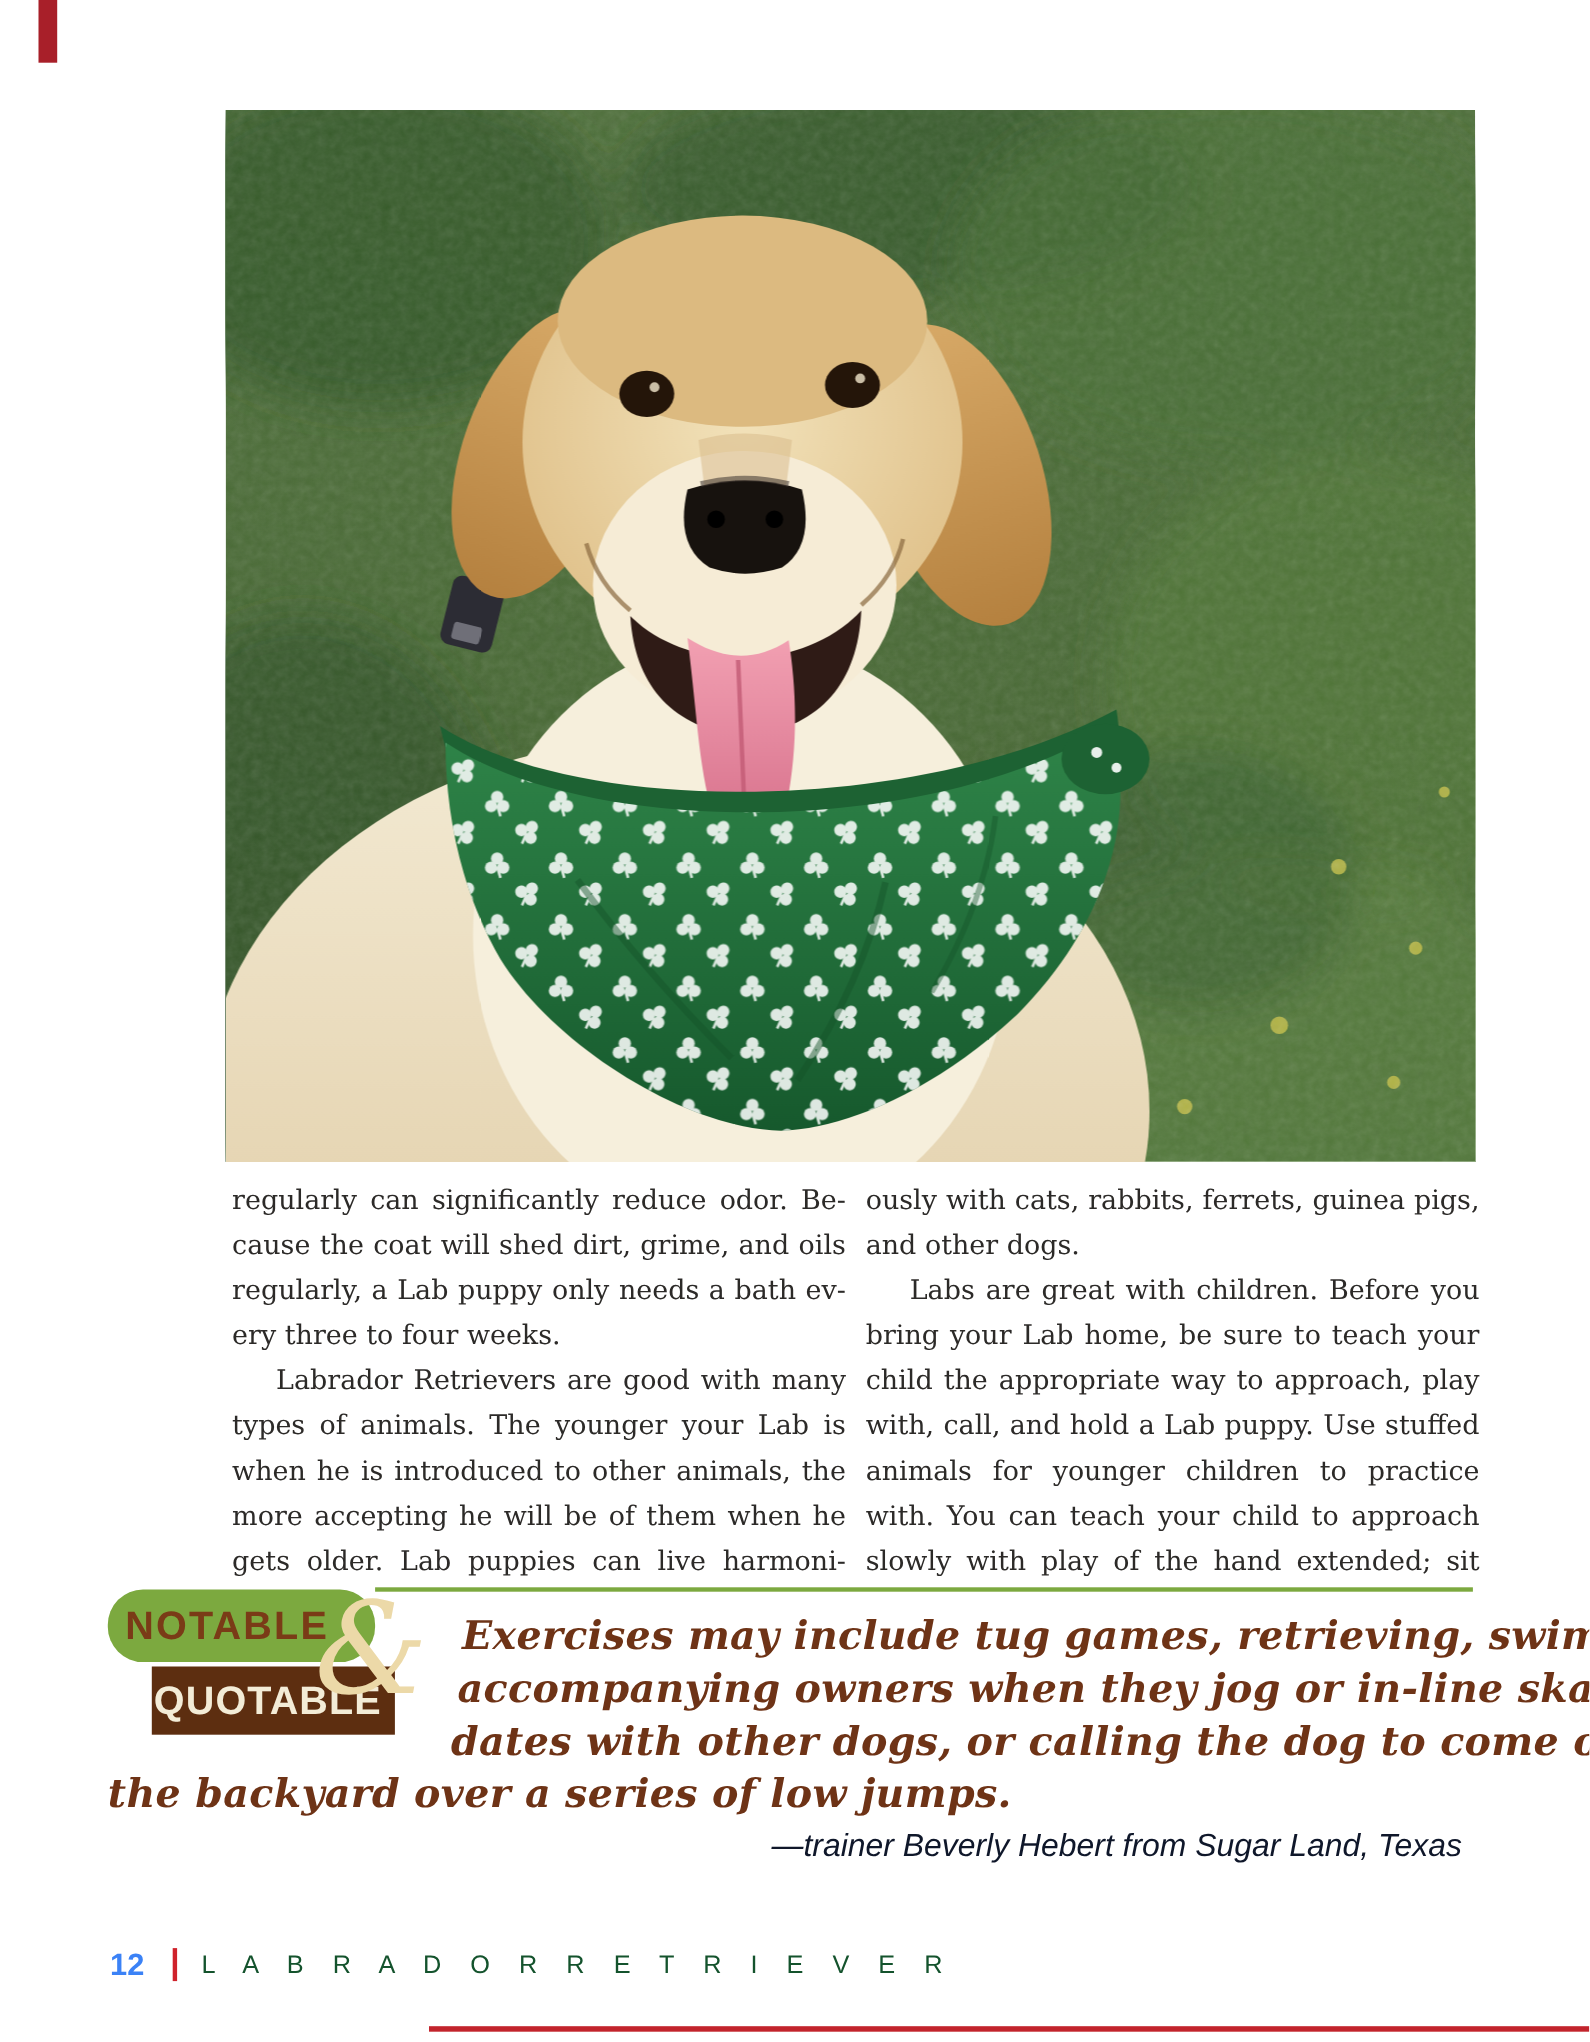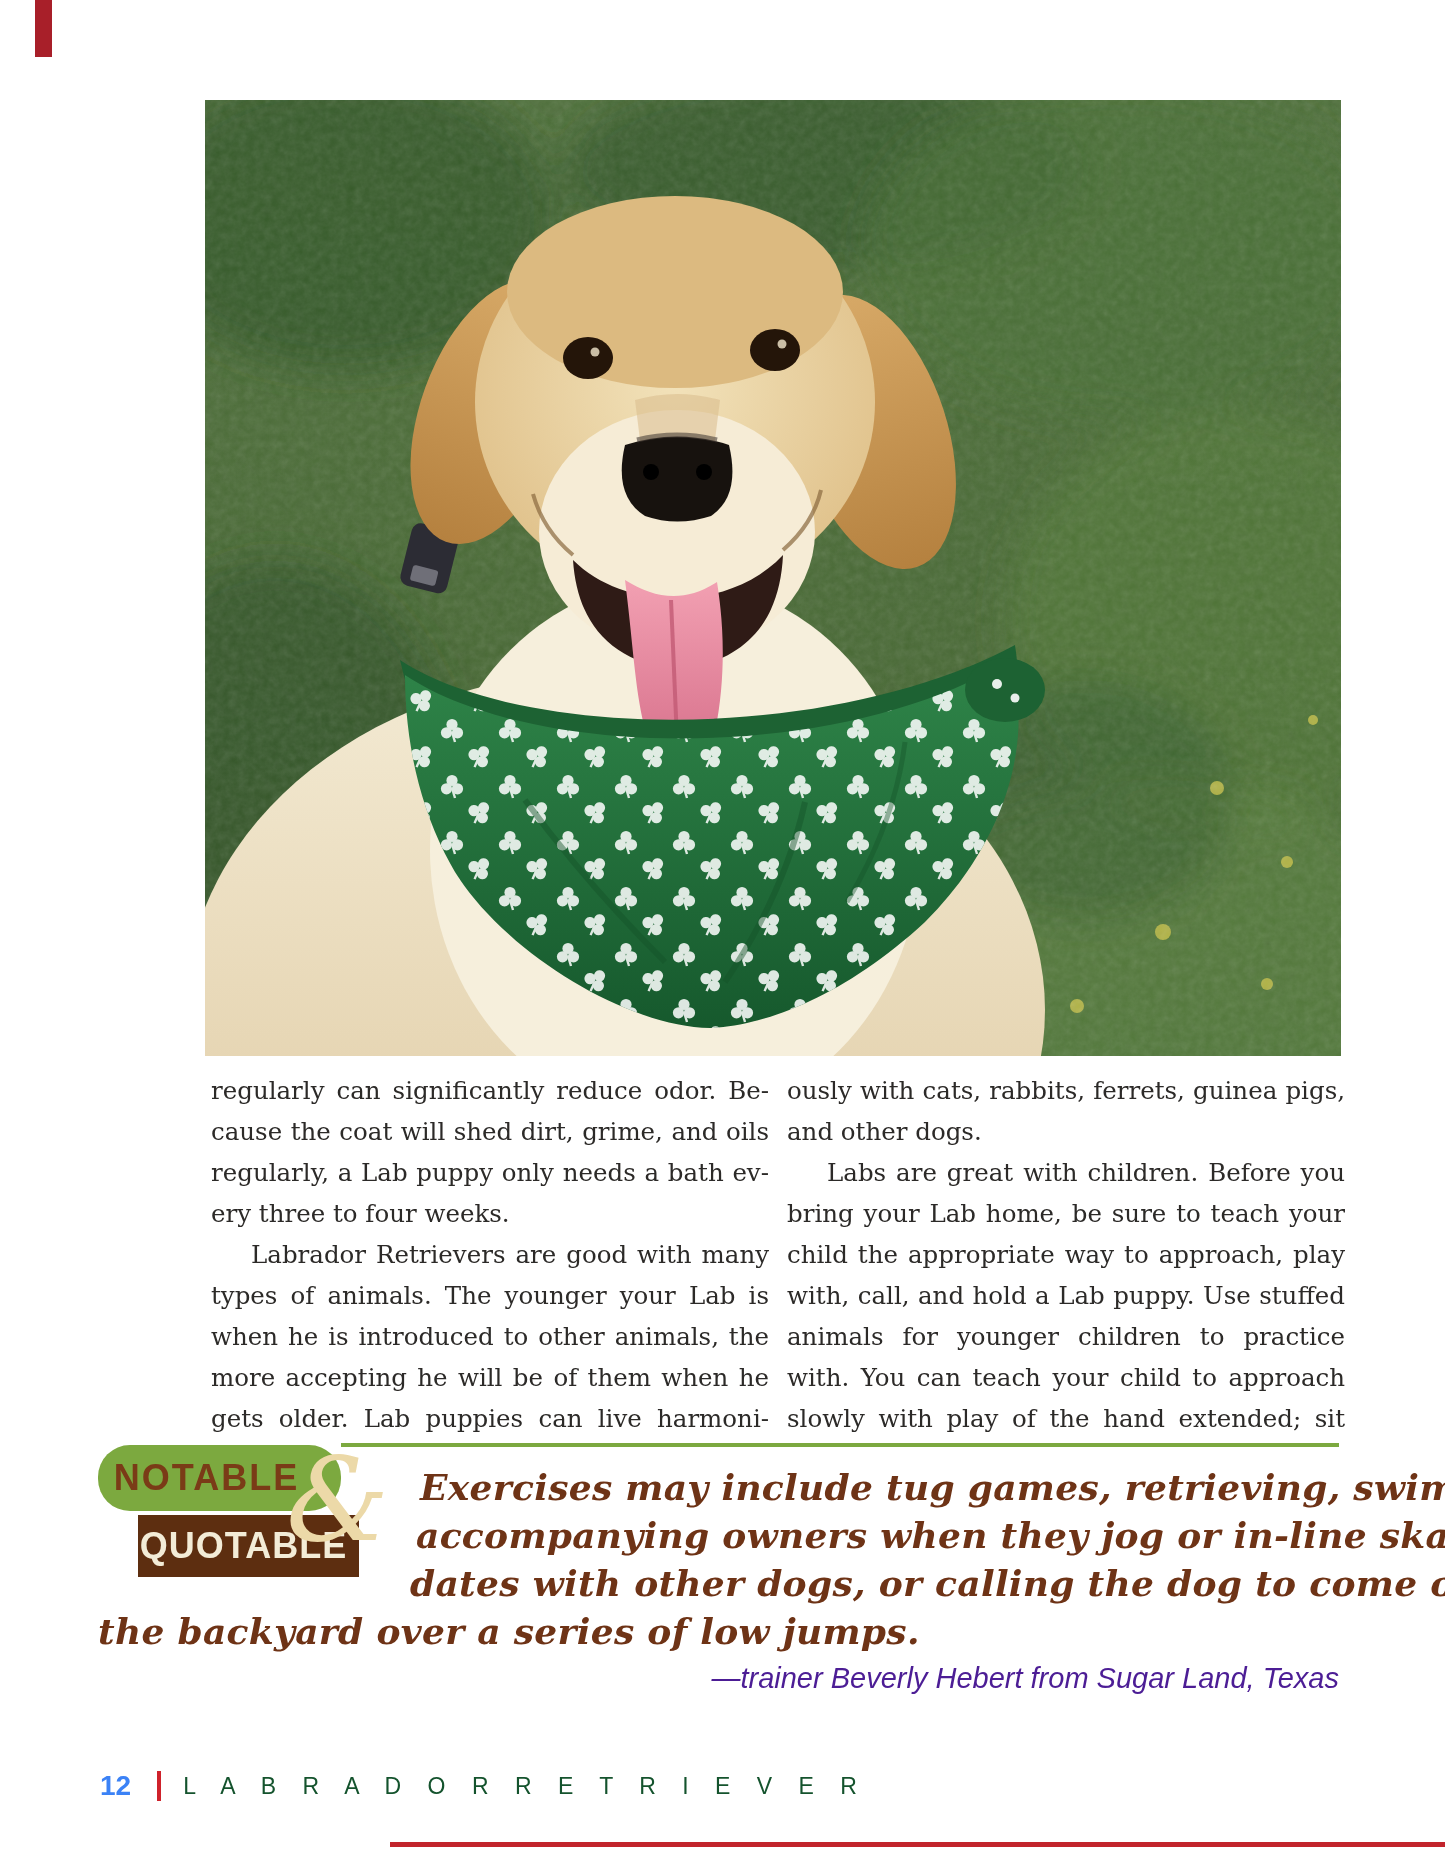--- a/index.html
+++ b/index.html
@@ -34,22 +34,22 @@
   .badge-brown span{font-family:"Liberation Sans",sans-serif;font-weight:bold;font-size:36px;
                color:#f3ecd7;letter-spacing:1px;padding-right:10px;}
   .amp{position:absolute;left:286px;top:1442px;font-family:"DejaVu Serif",serif;font-style:italic;
        font-size:116px;line-height:116px;color:#ecd9a8;z-index:3;}
   .q{position:absolute;font-family:"DejaVu Serif",serif;font-style:italic;font-weight:bold;
      font-size:36px;color:#6e3316;white-space:nowrap;letter-spacing:0.3px;}
   .q1{left:420px;top:1466px;}
   .q2{left:416px;top:1514px;}
   .q3{left:410px;top:1562px;}
   .q4{left:98px; top:1610px;}
-  .attr{position:absolute;right:106px;top:1662px;font-family:"Liberation Sans",sans-serif;
-        font-style:italic;font-size:29px;color:#4c1d95;white-space:nowrap;}
+  .attr{position:absolute;right:116px;top:1662px;font-family:"Liberation Sans",sans-serif;
+        font-style:italic;font-size:29px;color:#0f172a;white-space:nowrap;}
 
   
   .footer{position:absolute;left:100px;top:1770px;display:flex;align-items:center;
           font-family:"Liberation Sans",sans-serif;}
   .pn{font-size:28px;color:#3b82f6;font-weight:700;}
   .fbar{display:inline-block;width:4px;height:30px;background:#cf222b;margin:0 22px 0 26px;}
   .ft{font-size:23px;letter-spacing:10px;color:#14532d;font-weight:300;}
 </style>
 </head>
 <body>

